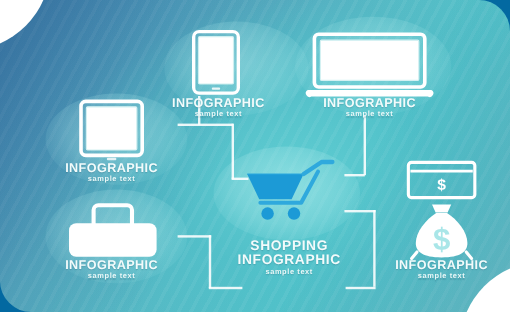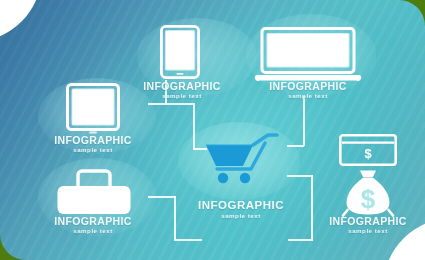--- a/index.html
+++ b/index.html
@@ -12,21 +12,21 @@
     height: 260px;
     overflow: hidden;
     font-family: "Liberation Sans", sans-serif;
   }
 
   #canvas {
     position: relative;
     width: 425px;
     height: 260px;
     overflow: hidden;
-    background: #4d7c0f;
+    background: #0369a1;
   }
 
   
   .bg-plate {
     position: absolute;
     left: 0; top: 0;
     width: 425px; height: 260px;
     border-radius: 26px;
     background:
       radial-gradient(ellipse 62% 78% at 58% 56%, rgba(95,205,210,0.95) 0%, rgba(78,193,202,0.55) 42%, rgba(70,170,192,0.10) 72%, rgba(0,0,0,0) 100%),
@@ -236,17 +236,18 @@
     <svg width="76" height="54" viewBox="0 0 76 54">
       <path d="M3 12 H50 L40 33 H13 Z" fill="#1c9ad6"></path>
       <path d="M3 12 H50" stroke="#2aa7de" stroke-width="1" fill="none"></path>
       <path d="M50 12 L65 2 H74" fill="none" stroke="#2fa9dd" stroke-width="3.6" stroke-linecap="round" stroke-linejoin="round"></path>
       <path d="M14 36 H48 L62 10" fill="none" stroke="#2fa9dd" stroke-width="3.4" stroke-linecap="round" stroke-linejoin="round"></path>
       <circle cx="20" cy="45" r="5.2" fill="#1c9ad6"></circle>
       <circle cx="42" cy="45" r="5.2" fill="#1c9ad6"></circle>
     </svg>
   </div>
   <div class="label" style="left:191px; top:200px; width:100px;">
+    <span class="title big">SHOPPING</span>
     <span class="title big">INFOGRAPHIC</span>
     <span class="sub">sample text</span>
   </div>
 
 </div>
 
 </body></html>

